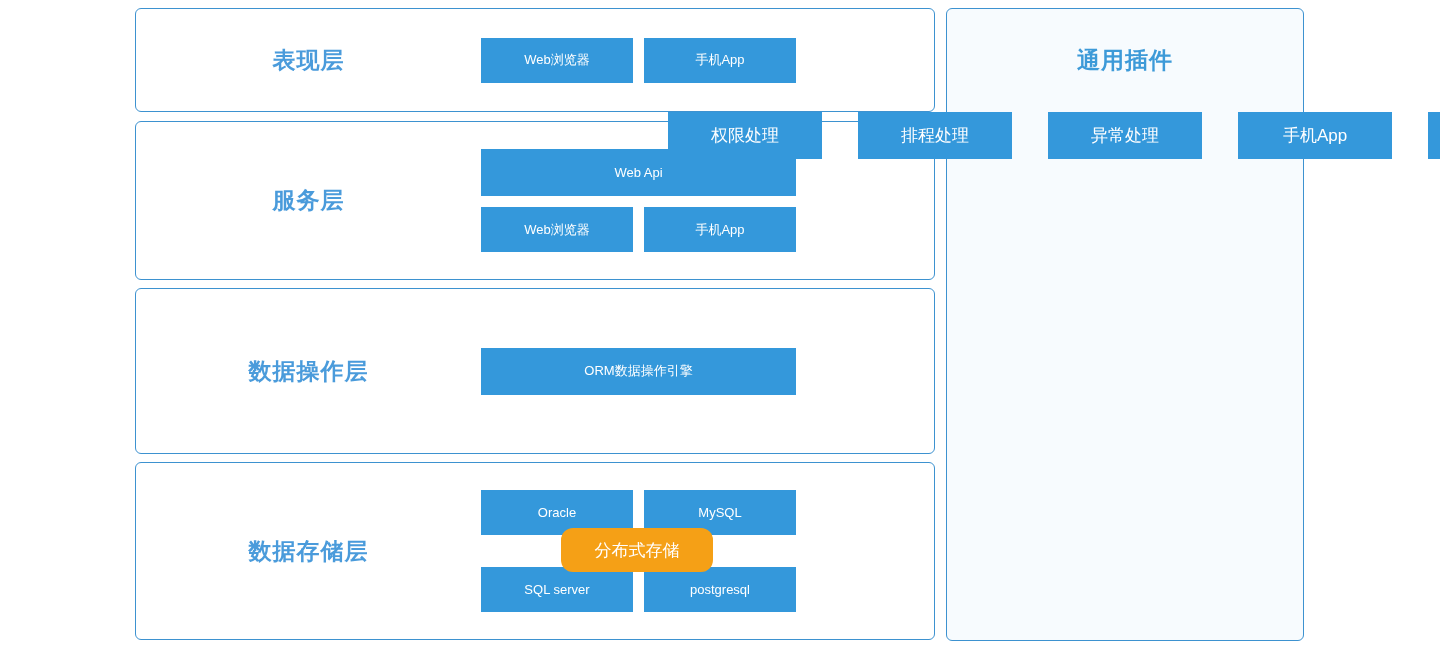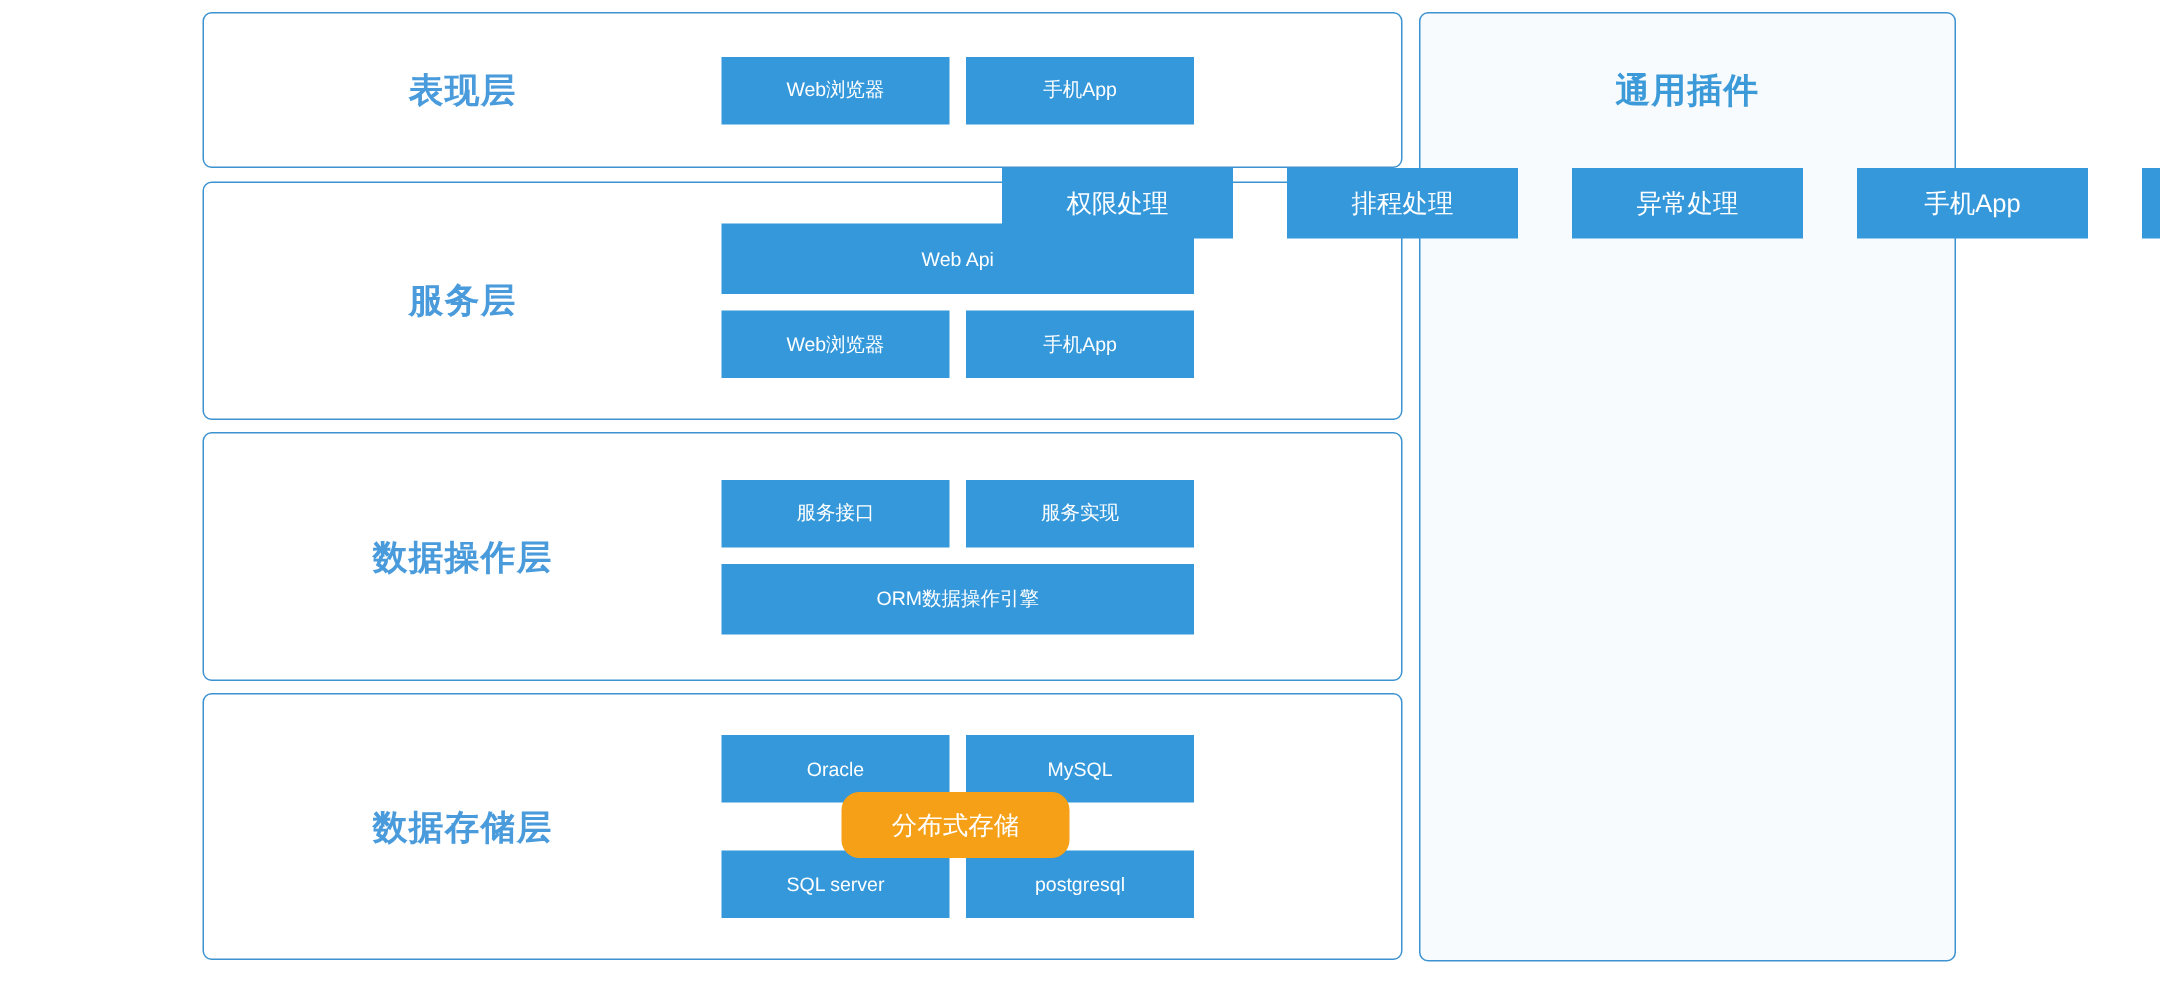--- a/index.html
+++ b/index.html
@@ -140,24 +140,20 @@
           <div class="blue-box w-half">Web浏览器</div>
           <div class="blue-box w-half">手机App</div>
         </div>
       </div>
     </div>
 
     <div class="layer-section" id="sec-dataop">
       <div class="layer-label">数据操作层</div>
       <div class="layer-boxes">
         <div class="box-row">
-          <div class="blue-box w-half">服务接口</div>
-          <div class="blue-box w-half">服务实现</div>
-        </div>
-        <div class="box-row">
           <div class="blue-box w-full">ORM数据操作引擎</div>
         </div>
       </div>
     </div>
 
     <div class="layer-section" id="sec-storage">
       <div class="layer-label">数据存储层</div>
       <div class="layer-boxes" id="storage-boxes">
         <div class="box-row">
           <div class="blue-box w-half">Oracle</div>

